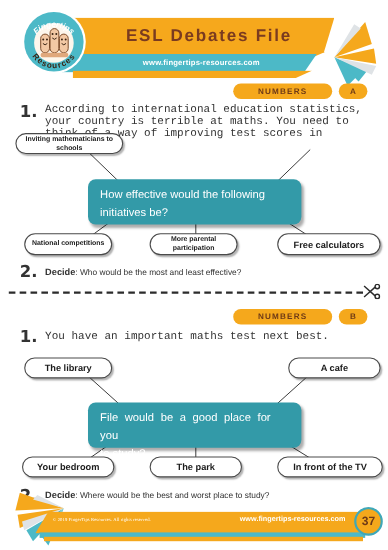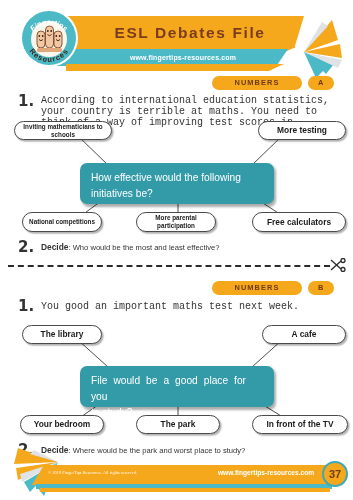--- a/index.html
+++ b/index.html
@@ -217,21 +217,20 @@
 
   <svg class="mapsvg" style="top:118px;" width="353" height="115">
     <line x1="78" y1="18" x2="108" y2="47" stroke="#3a3a3a" stroke-width="0.9"></line>
     <line x1="282" y1="18" x2="252" y2="47" stroke="#3a3a3a" stroke-width="0.9"></line>
     <line x1="108" y1="78" x2="78" y2="100" stroke="#3a3a3a" stroke-width="0.9"></line>
     <line x1="178" y1="80" x2="178" y2="100" stroke="#3a3a3a" stroke-width="0.9"></line>
     <line x1="252" y1="78" x2="286" y2="100" stroke="#3a3a3a" stroke-width="0.9"></line>
   </svg>
 
   <div class="node small" style="left:14px;top:121px;width:98px;height:19px;">Inviting mathematicians to schools</div>
-  <div class="node norm" style="left:258px;top:121px;width:88px;height:19px;">More testing</div>
 
   <div class="centerbox" style="left:80px;top:163px;width:194px;height:41px;">
     <div>How effective would the following</div>
     <div class="l2">initiatives be?</div>
   </div>
 
   <div class="node small" style="left:22px;top:212px;width:80px;height:20px;">National competitions</div>
   <div class="node small" style="left:136px;top:212px;width:80px;height:20px;">More parental participation</div>
   <div class="node norm" style="left:252px;top:212px;width:94px;height:20px;">Free calculators</div>
 
@@ -245,21 +244,21 @@
     <circle cx="13" cy="2.5" r="2" fill="none" stroke="#2b2b2b" stroke-width="1.3"></circle>
     <circle cx="13" cy="11.5" r="2" fill="none" stroke="#2b2b2b" stroke-width="1.3"></circle>
   </svg>
 
   <div class="badge-row" style="left:0;top:281px;width:353px;">
     <div class="badge-main">NUMBERS</div>
     <div class="badge-letter">B</div>
   </div>
 
   <div class="qnum" style="left:18px;top:297px;">1.</div>
-  <div class="qtext" style="left:41px;top:301px;width:305px;">You good an important maths test next week.</div>
+  <div class="qtext" style="left:41px;top:301px;width:305px;">You have an important maths test next best.</div>
 
   <svg class="mapsvg" style="top:322px;" width="353" height="110">
     <line x1="78" y1="18" x2="108" y2="45" stroke="#3a3a3a" stroke-width="0.9"></line>
     <line x1="282" y1="18" x2="252" y2="45" stroke="#3a3a3a" stroke-width="0.9"></line>
     <line x1="108" y1="76" x2="78" y2="97" stroke="#3a3a3a" stroke-width="0.9"></line>
     <line x1="178" y1="78" x2="178" y2="97" stroke="#3a3a3a" stroke-width="0.9"></line>
     <line x1="252" y1="76" x2="286" y2="97" stroke="#3a3a3a" stroke-width="0.9"></line>
   </svg>
 
   <div class="node norm" style="left:22px;top:325px;width:80px;height:19px;">The library</div>
@@ -268,21 +267,21 @@
   <div class="centerbox" style="left:80px;top:366px;width:194px;height:41px;">
     <div>File would be a good place for you</div>
     <div class="l2">to study?</div>
   </div>
 
   <div class="node norm" style="left:136px;top:415px;width:84px;height:19px;">The park</div>
   <div class="node norm" style="left:20px;top:415px;width:84px;height:19px;">Your bedroom</div>
   <div class="node norm" style="left:252px;top:415px;width:96px;height:19px;">In front of the TV</div>
 
   <div class="qnum" style="left:18px;top:441px;">2.</div>
-  <div class="dtext" style="left:41px;top:445px;width:305px;"><b>Decide</b><span>: Where would be the park and worst place to study?</span></div>
+  <div class="dtext" style="left:41px;top:445px;width:305px;"><b>Decide</b><span>: Where would be the best and worst place to study?</span></div>
 
   <svg class="burst-bl" viewBox="0 0 58 52">
     <polygon points="50,14 10,0 6,16" fill="#f5a81c"></polygon>
     <polygon points="50,14 8,20 10,32" fill="#f5a81c"></polygon>
     <polygon points="50,14 16,34 22,44" fill="#4cb9c7"></polygon>
     <polygon points="50,14 30,40 36,48" fill="#4cb9c7"></polygon>
     <polygon points="50,14 12,26 14,34" fill="#dfe3e6"></polygon>
     <polygon points="50,14 22,6 26,2" fill="#dfe3e6"></polygon>
   </svg>
 

